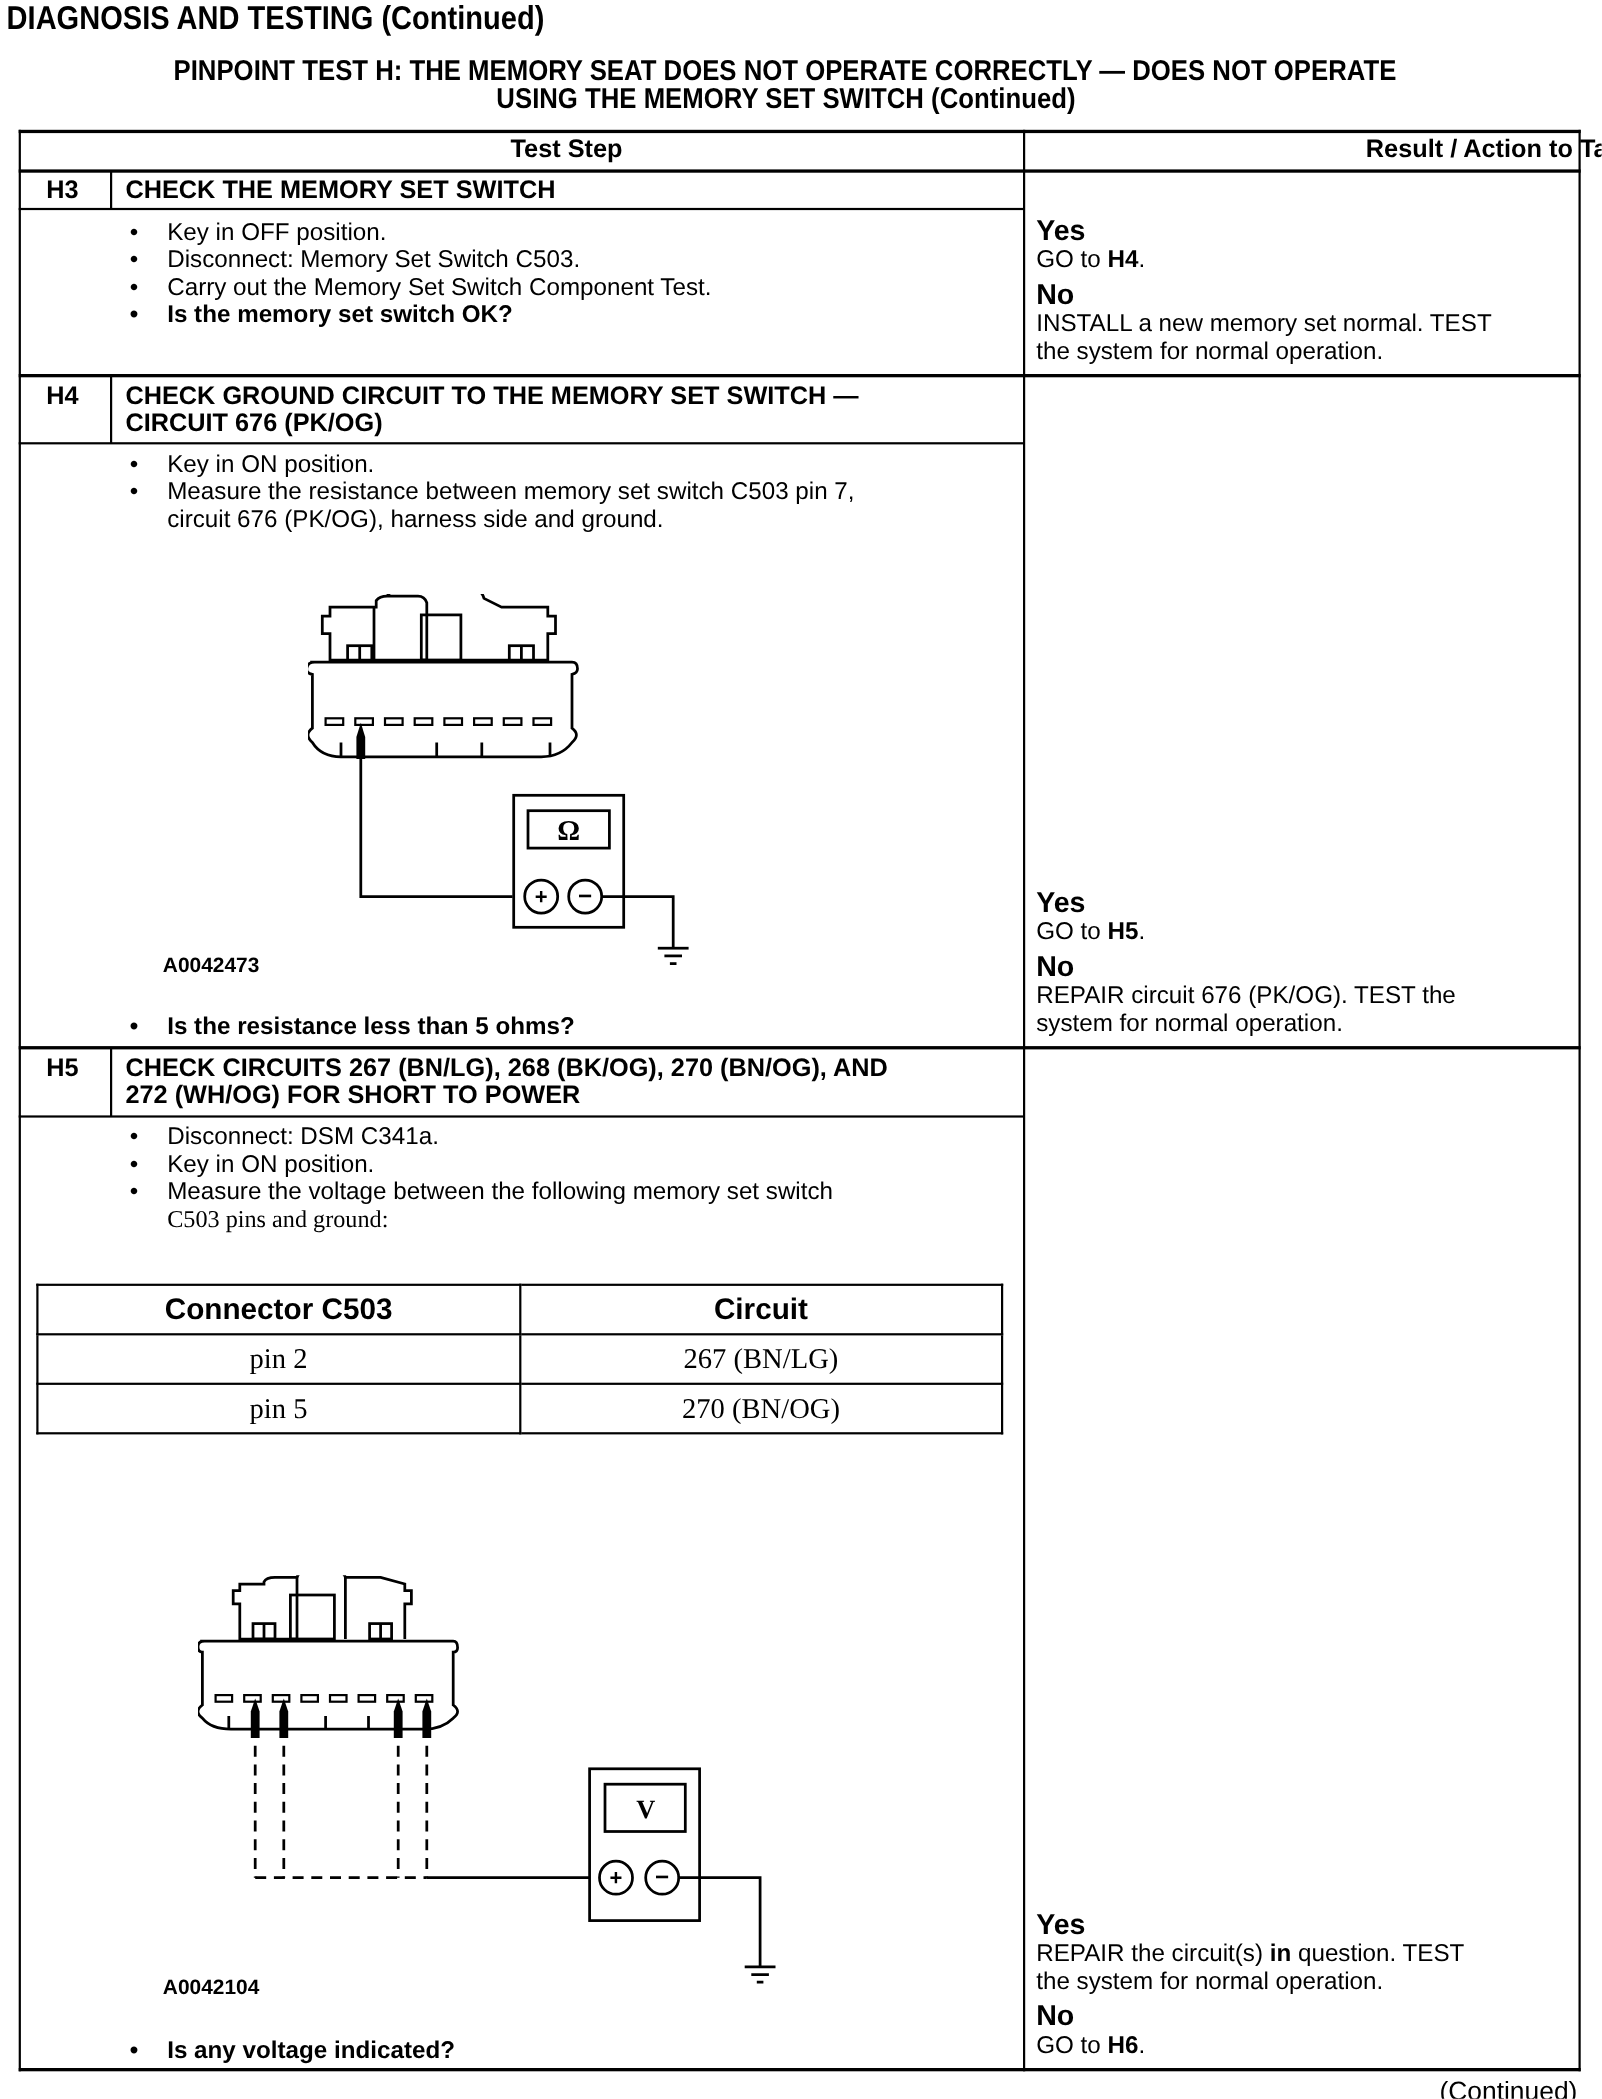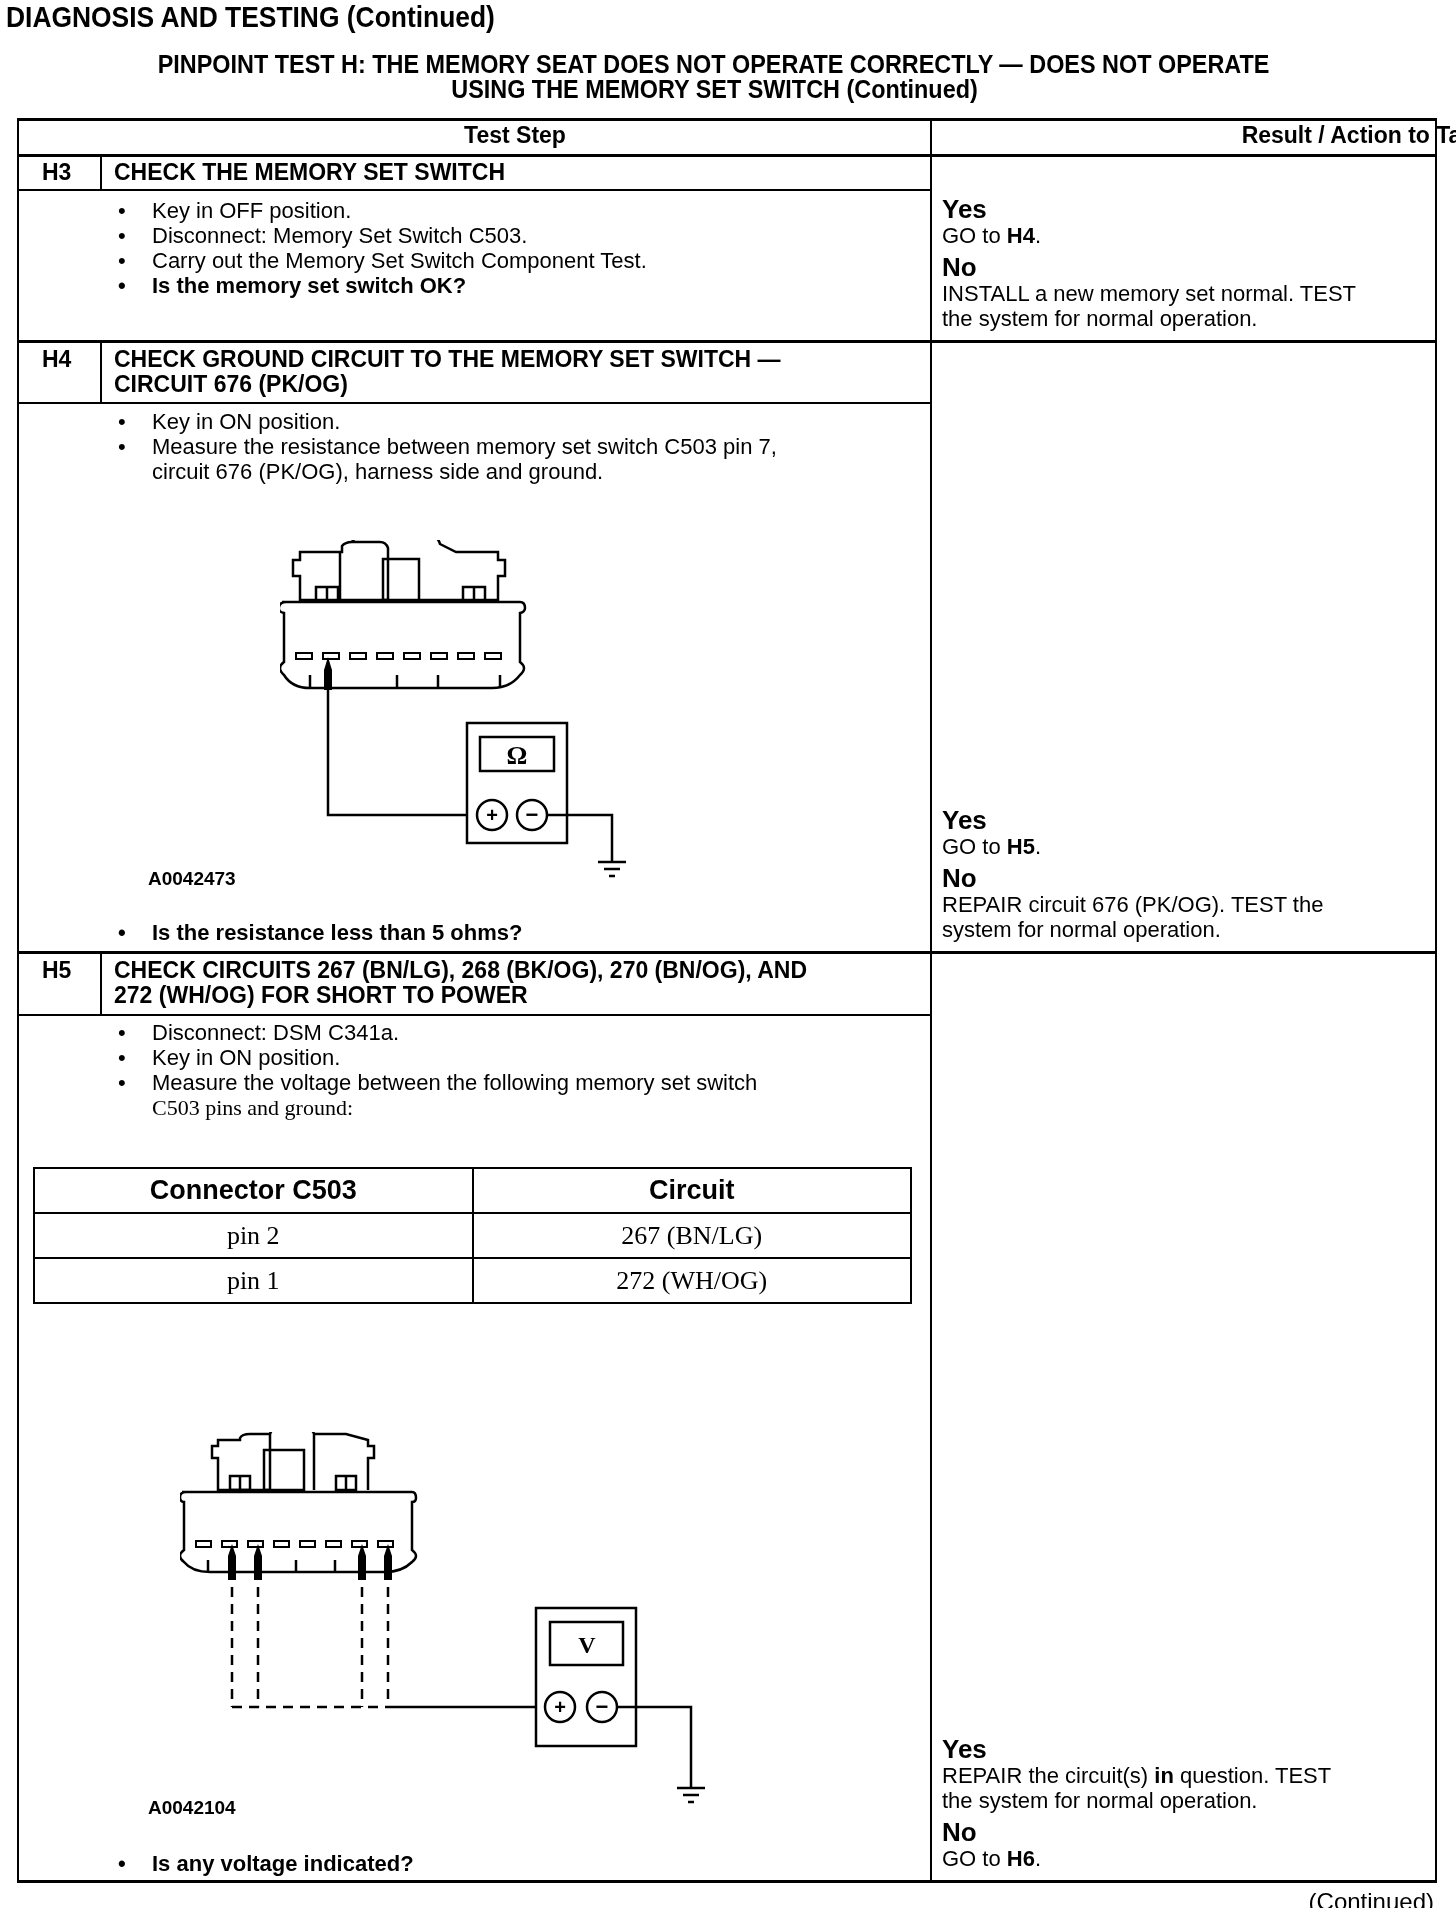--- a/index.html
+++ b/index.html
@@ -159,22 +159,22 @@
     <tbody>
         <tr>
       <th style="width:50%;">Connector C503</th>
       <th>Circuit</th>
     </tr>
     <tr>
       <td>pin 2</td>
       <td>267 (BN/LG)</td>
     </tr>
     <tr>
-      <td>pin 1</td>
-      <td>272 (WH/OG)</td>
+      <td>pin 5</td>
+      <td>270 (BN/OG)</td>
     </tr>
   </tbody>
     </table>
 
   <svg class="fig" style="left:180px;top:1432px;" width="560" height="380" viewBox="0 0 560 380">
     <g fill="none" stroke="#000" stroke-width="2.5">
       <path d="M60 6 Q62 2 70 2 L90 2 L90 58 L38 58 L38 26 L32 26 L32 14 L38 14 L38 8 L60 8 Z"></path>
       <path d="M90 2 Q92 -6 112 -6 Q132 -6 134 2 L134 58"></path>
       <rect x="84" y="18" width="40" height="40"></rect>
       <rect x="50" y="44" width="20" height="14"></rect>

